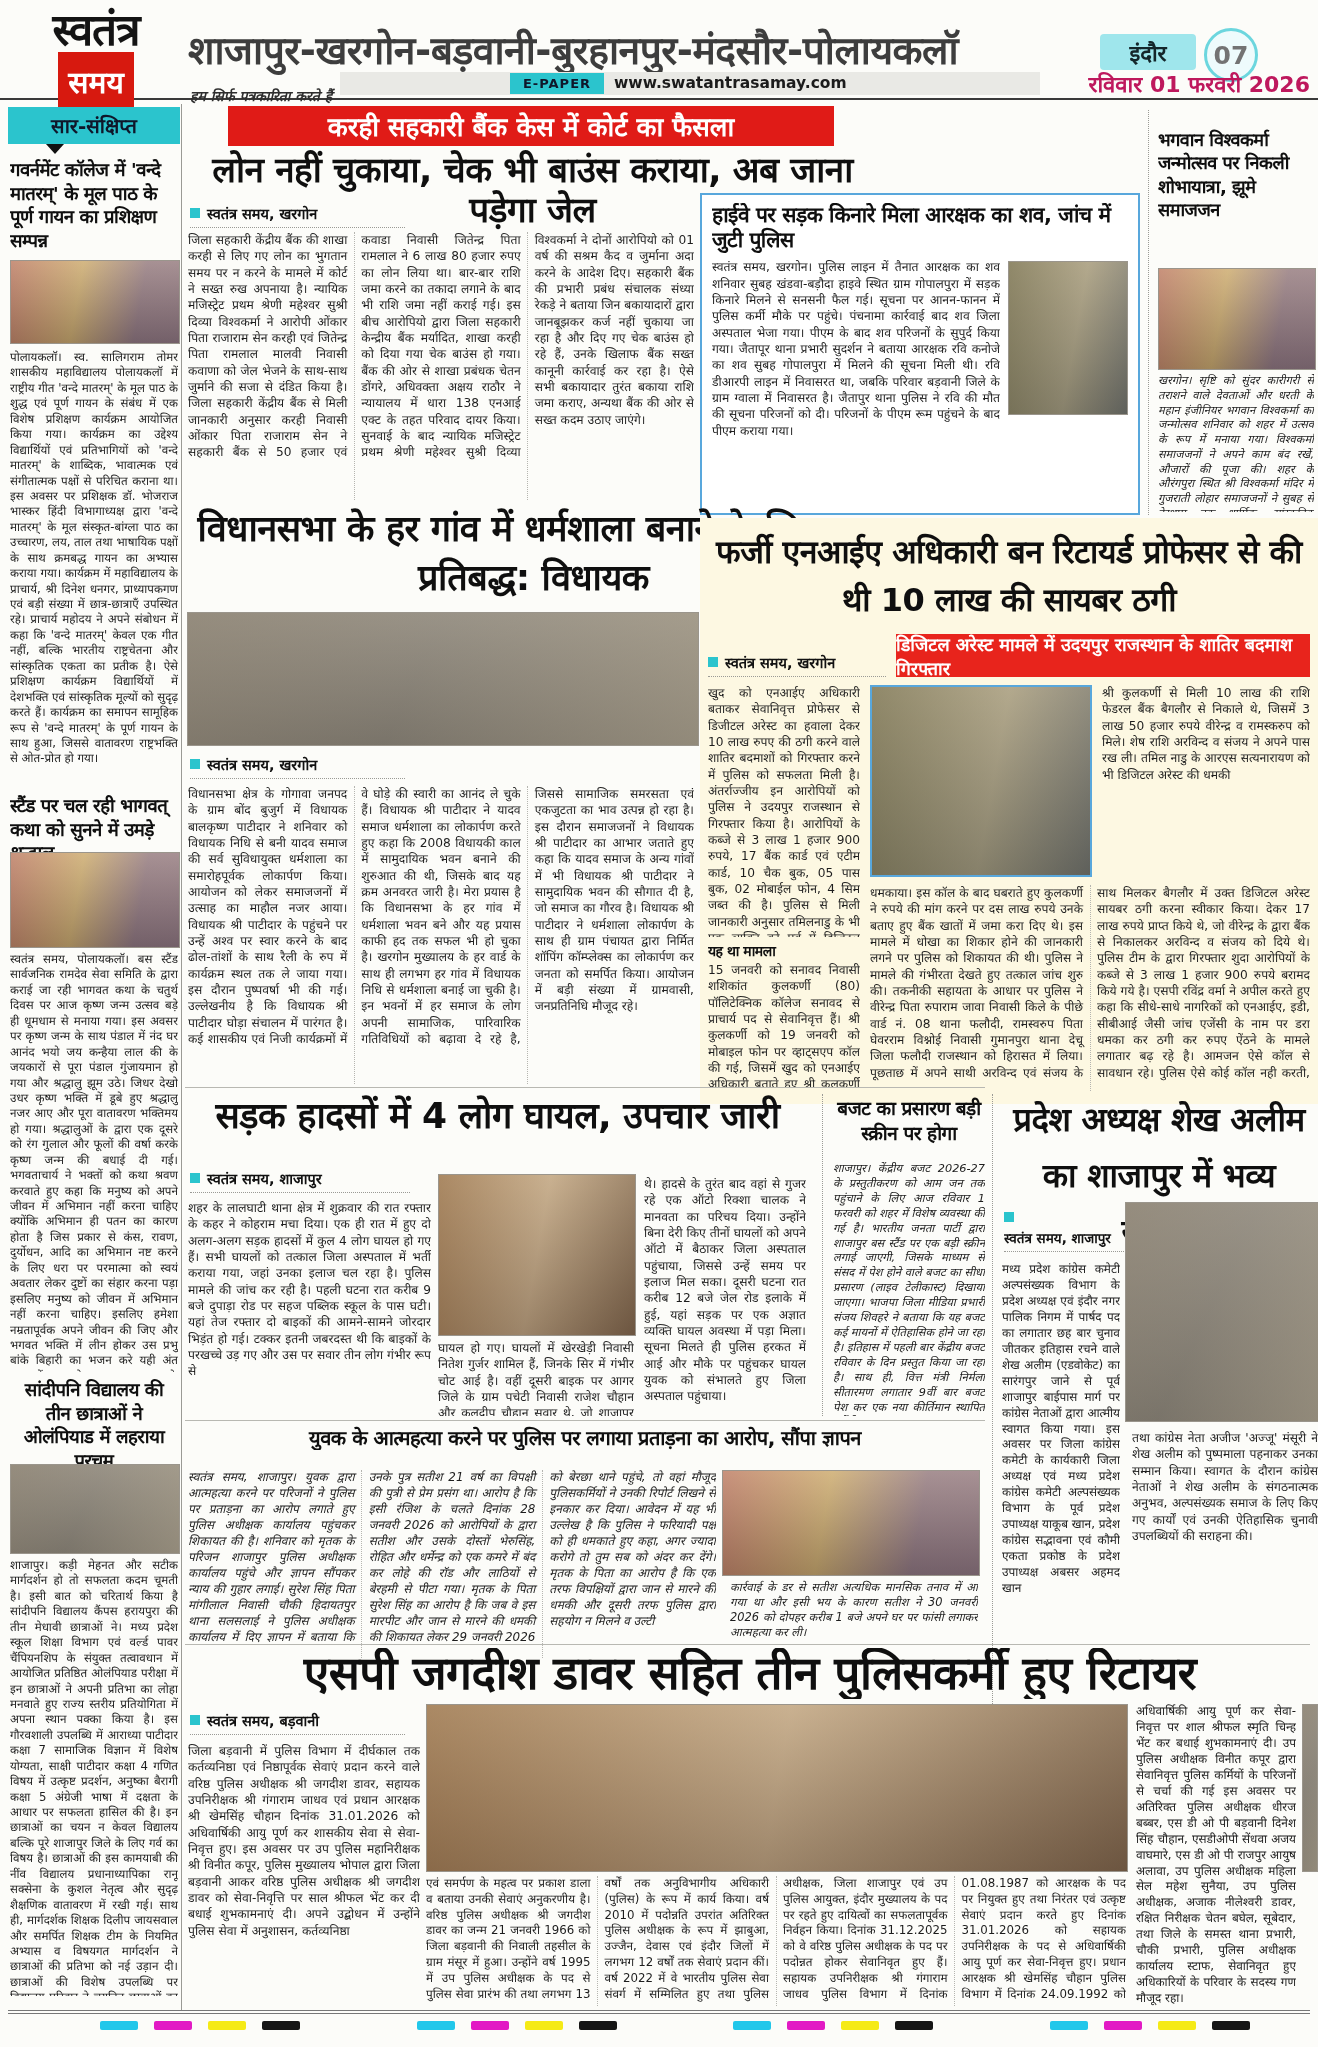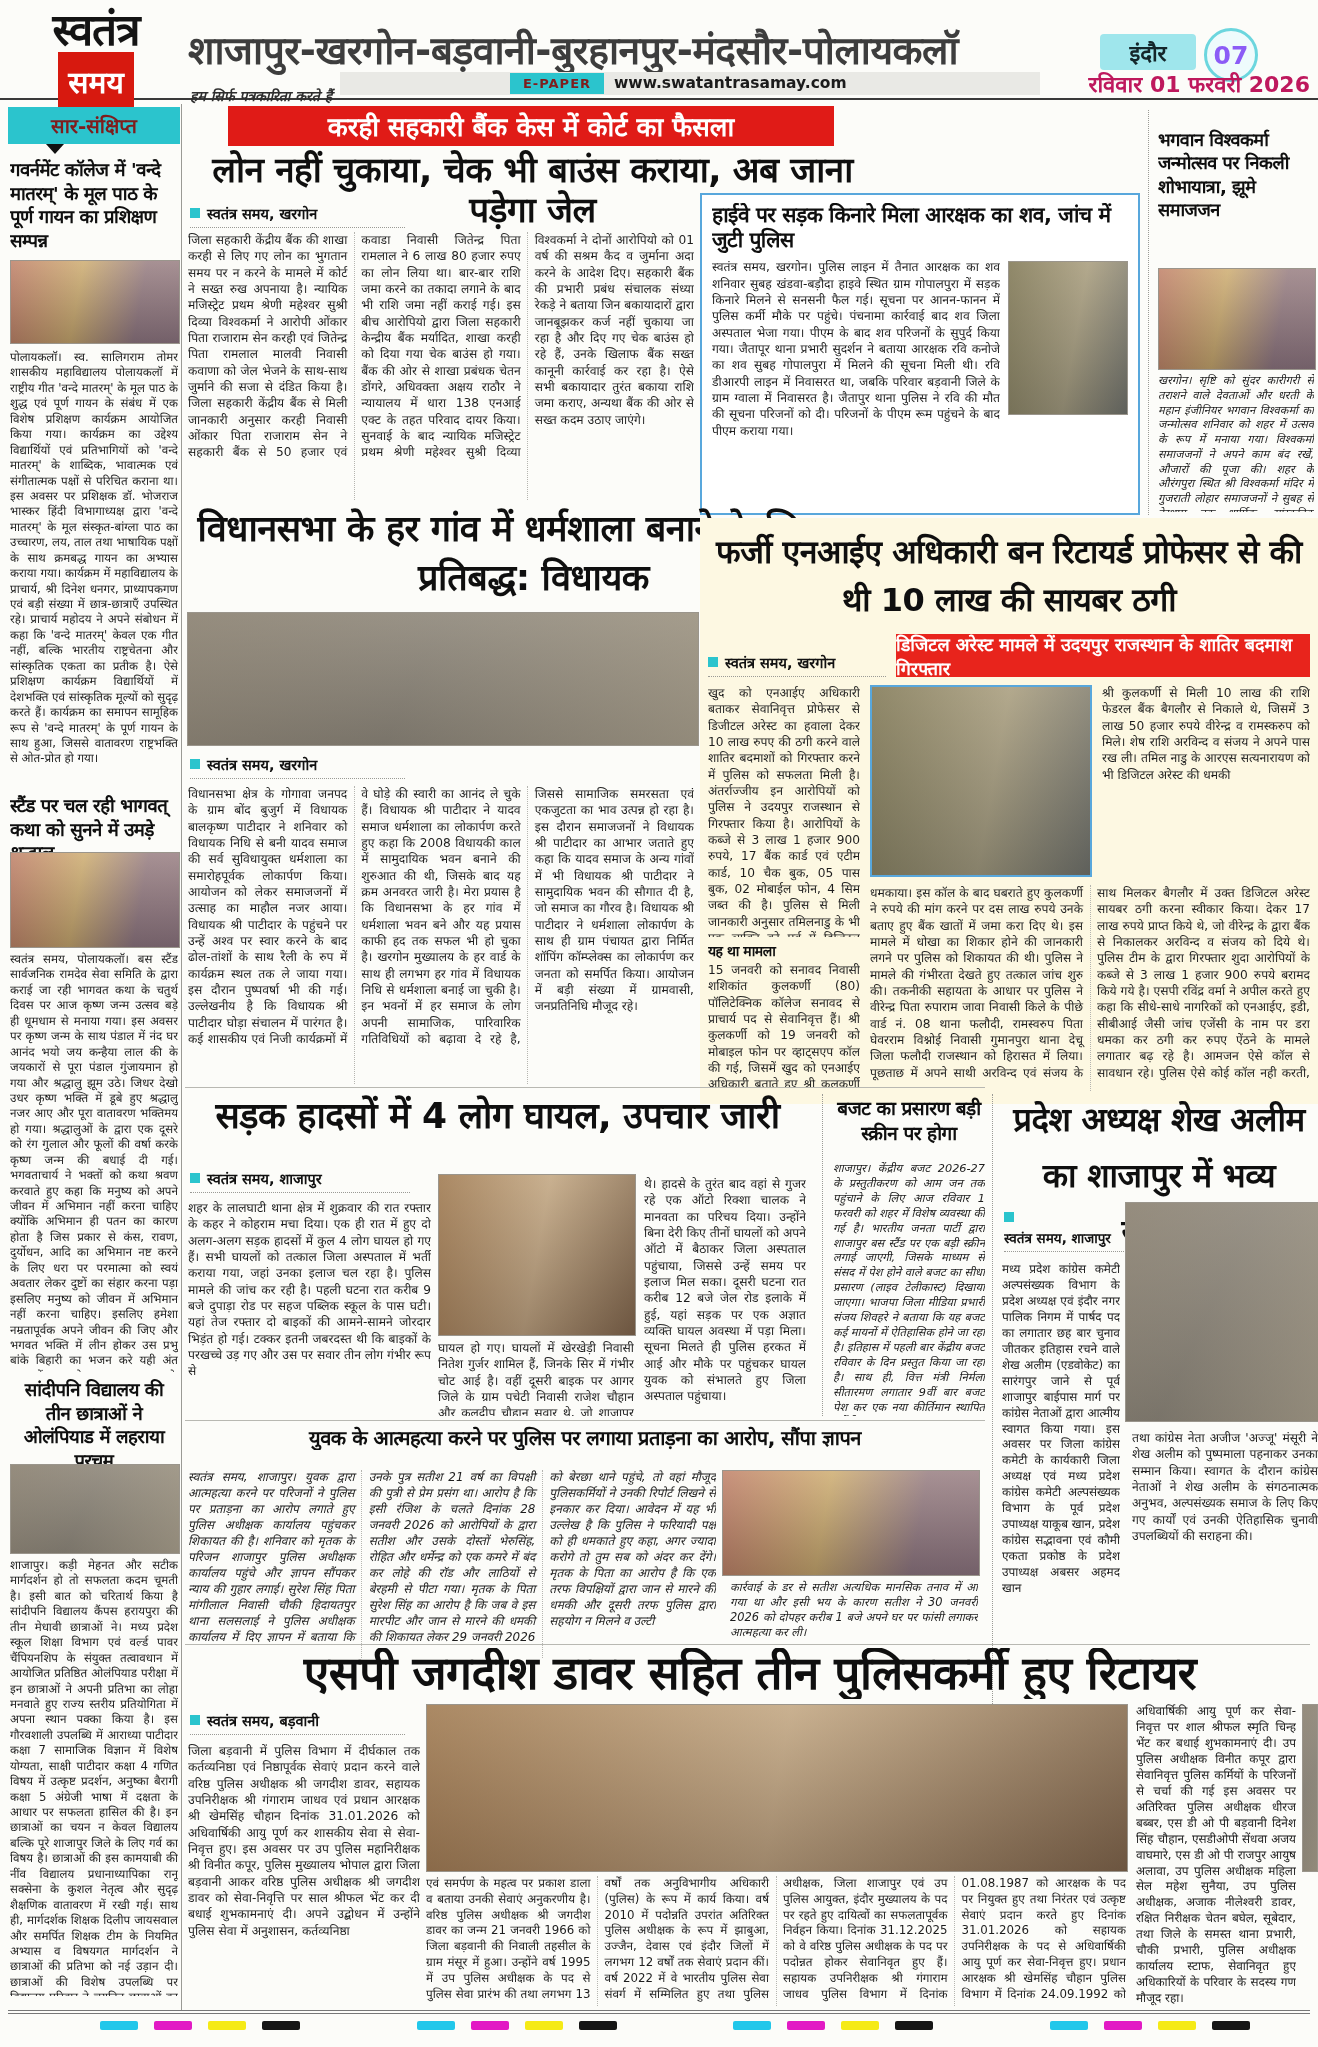--- a/index.html
+++ b/index.html
@@ -27,21 +27,21 @@
      linear-gradient(#c9b6a0,#7e6f62);}
   .photo.police{background:
      linear-gradient(100deg,rgba(110,105,70,.5),rgba(180,170,140,.35) 55%,rgba(70,80,95,.4)),
      linear-gradient(#b3a98e,#6e6a58);}
   .photo.indoor{background:
      linear-gradient(100deg,rgba(150,110,70,.5),rgba(220,200,170,.35) 50%,rgba(90,70,55,.45)),
      linear-gradient(#c0a583,#7a6147);}
   .vline{border-left:1px solid #9a9a95;}
   .hline{border-top:1px solid #b8b8b2;}
   .kicker{background:#e01b17;color:#fff;font-weight:800;display:flex;align-items:center;justify-content:center;overflow:hidden;}
-  .teal-band{background:#2bc4cd;color:#7f1d1d;font-weight:800;display:flex;align-items:center;justify-content:center;}
+  .teal-band{background:#2bc4cd;color:#0f172a;font-weight:800;display:flex;align-items:center;justify-content:center;}
   .red-sub{background:#e8241c;color:#fff;font-weight:700;display:flex;align-items:center;justify-content:center;overflow:hidden;}
   .pm-row{display:flex;justify-content:space-between;}
   .pm-group{display:flex;gap:16px;}
   .pm{display:inline-block;width:38px;height:9px;border-radius:2px;}
   .logo1{font-size:44px;font-weight:900;color:#141414;letter-spacing:-1px;line-height:1;}
   .logo2{background:#d7190f;color:#fff;font-weight:900;font-size:30px;line-height:1.15;padding:14px 10px;display:inline-block;}
   .cream{background:#fdf8e2;}
 </style>
 </head>
 <body>
@@ -51,21 +51,21 @@
   <div class="abs" style="left:0;top:0;width:1318px;height:98px;border-bottom:2px solid #3a3a3a;">
     <div class="abs" style="left:10px;top:8px;width:172px;text-align:center;">
       <div class="logo1">स्वतंत्र</div>
       <div class="logo2">समय</div>
     </div>
     <div class="abs headline" style="left:188px;top:22px;width:900px;font-size:39px;color:#3d3d3d;white-space:nowrap;">शाजापुर-खरगोन-बड़वानी-बुरहानपुर-मंदसौर-पोलायकलॉ</div>
     <div class="abs" style="left:1100px;top:34px;width:96px;height:36px;background:#9fe6ec;border-radius:4px;display:flex;align-items:center;justify-content:center;">
       <span style="font-weight:800;font-size:22px;color:#14262a;">इंदौर</span>
     </div>
     <div class="abs" style="left:1204px;top:28px;width:48px;height:48px;border-radius:50%;background:#eefbfc;border:3px solid #6cd6de;display:flex;align-items:center;justify-content:center;">
-      <span style="font-weight:900;font-size:25px;color:#8b5cf6;">07</span>
+      <span style="font-weight:900;font-size:25px;color:#737373;">07</span>
     </div>
     <div class="abs" style="left:340px;top:72px;width:700px;height:23px;background:#e9e9e5;"></div>
     <div class="abs ital" style="left:190px;top:86px;width:300px;font-size:14px;font-weight:700;color:#2e2e2e;">हम सिर्फ पत्रकारिता करते हैं</div>
     <div class="abs teal-band" style="left:510px;top:73px;width:94px;height:21px;font-size:13px;letter-spacing:1px;">
       <span>E-PAPER</span>
     </div>
     <div class="abs" style="left:614px;top:74px;font-size:15.5px;font-weight:700;color:#1b1b1b;">www.swatantrasamay.com</div>
     <div class="abs" style="left:1020px;top:68px;width:290px;text-align:right;font-size:22px;font-weight:800;color:#be185d;">रविवार 01 फरवरी 2026</div>
   </div>
 

